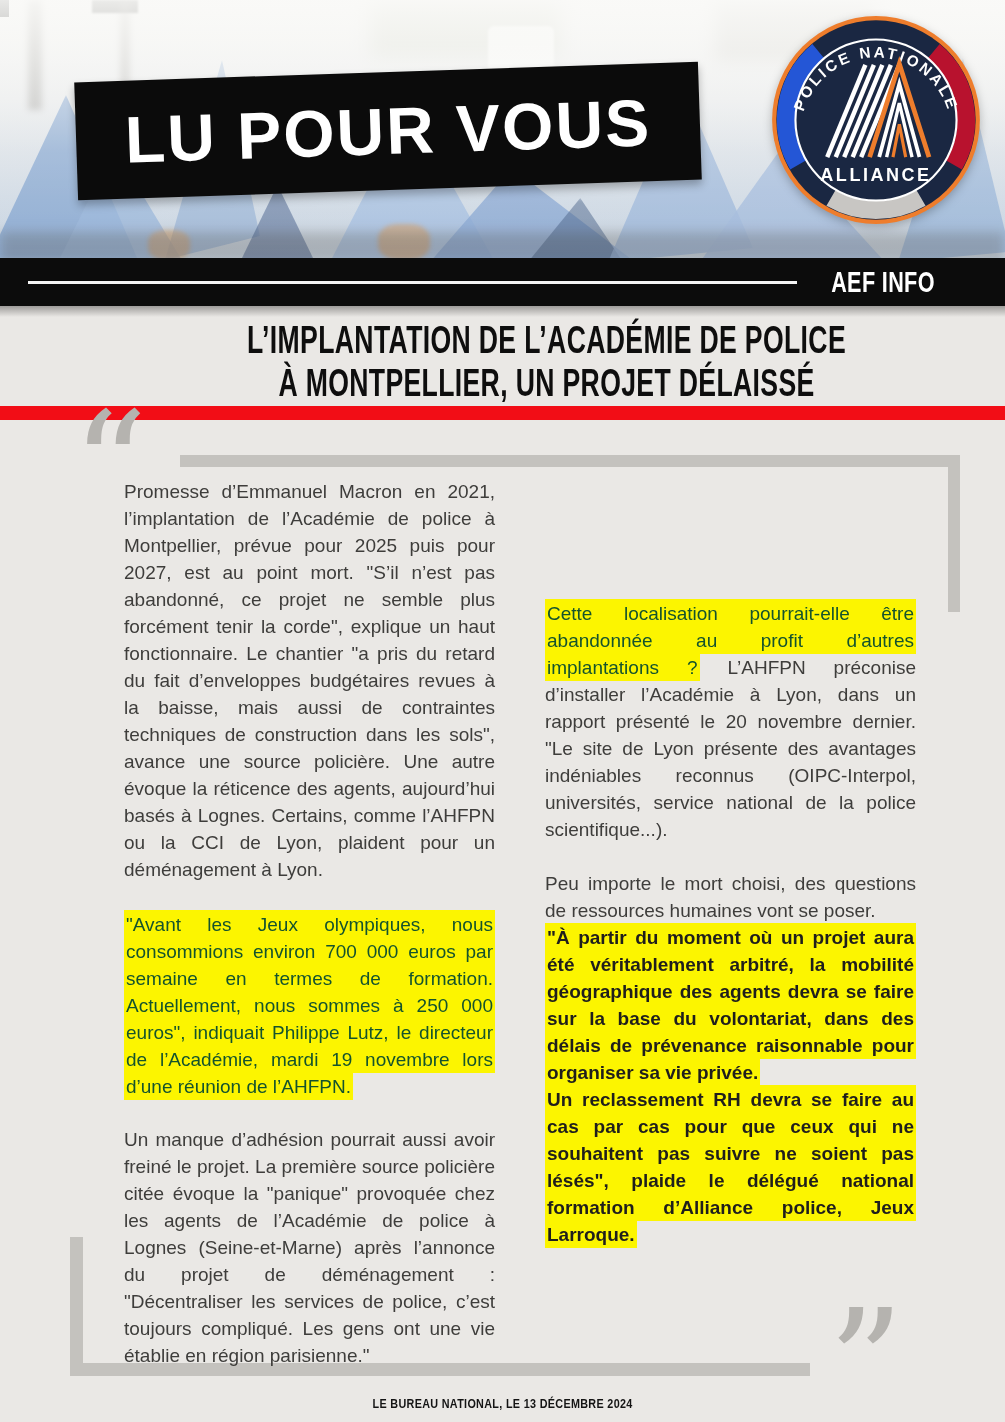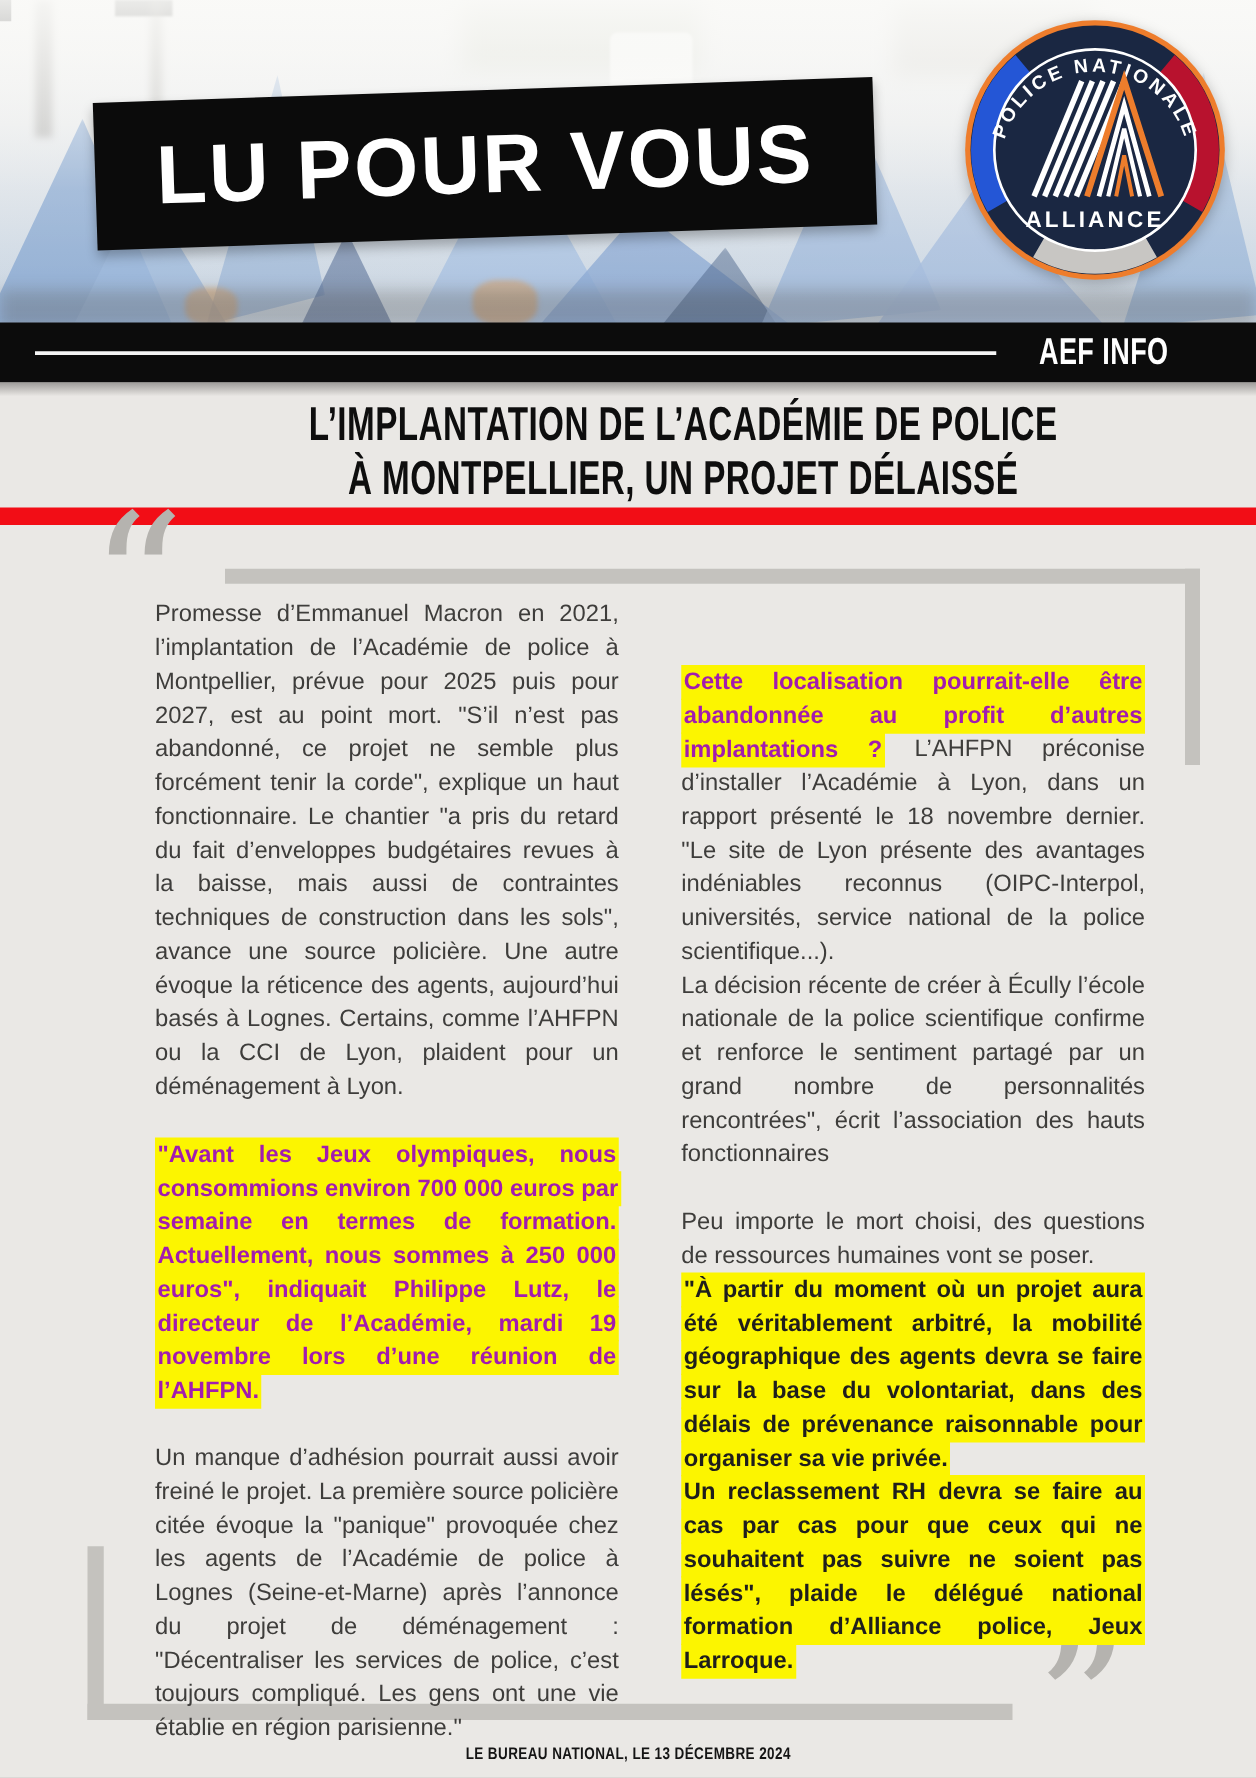--- a/index.html
+++ b/index.html
@@ -45,21 +45,21 @@
   .bracket-top{position:absolute;left:180px;top:455px;width:768px;height:145px;
                border-top:12px solid #c4c2be;border-right:12px solid #c4c2be;}
   .bracket-bottom{position:absolute;left:70px;top:1237px;width:727px;height:126px;
                border-bottom:13px solid #c4c2be;border-left:13px solid #c4c2be;}
 
   
   .columns{position:absolute;left:124px;top:478px;width:792px;display:flex;gap:50px;align-items:center;}
   .col{width:371px;}
   .para{margin:0;font-size:19px;line-height:27px;text-align:justify;color:#3e3d3b;}
   .block + .block{margin-top:27px;}
-  .hl{background:#fcf500;padding:3.5px 2px;-webkit-box-decoration-break:clone;box-decoration-break:clone;color:#a21caf;font-weight:bold;}
+  .hl{background:#fcf500;padding:3.5px 2px;-webkit-box-decoration-break:clone;box-decoration-break:clone;color:#14532d;}
   .b{font-weight:bold;color:#1f1e1c;}
 
   
   .footer{position:absolute;left:0;bottom:10px;width:1005px;text-align:center;}
   .footer span{display:inline-block;font-weight:bold;font-size:13.5px;letter-spacing:.4px;
                color:#141414;transform:scaleX(.8);white-space:nowrap;}
 </style>
 </head>
 <body>
 
@@ -147,22 +147,21 @@
         </div>
         <div class="block">
           <p class="para"><span class="hl">"Avant les Jeux olympiques, nous consommions environ 700 000 euros par semaine en termes de formation. Actuellement, nous sommes à 250 000 euros", indiquait Philippe Lutz, le directeur de l’Académie, mardi 19 novembre lors d’une réunion de l’AHFPN.</span></p>
         </div>
         <div class="block">
           <p class="para"><span>Un manque d’adhésion pourrait aussi avoir freiné le projet. La première source policière citée évoque la "panique" provoquée chez les agents de l’Académie de police à Lognes (Seine-et-Marne) après l’annonce du projet de déménagement : "Décentraliser les services de police, c’est toujours compliqué. Les gens ont une vie établie en région parisienne."</span></p>
         </div>
       </div>
     <div class="col">
         <div class="block">
-          <p class="para"><span class="hl">Cette localisation pourrait-elle être abandonnée au profit d’autres implantations ?</span><span> L’AHFPN préconise d’installer l’Académie à Lyon, dans un rapport présenté le 18 novembre dernier. "Le site de Lyon présente des avantages indéniables reconnus (OIPC-Interpol, universités, service national de la police scientifique...).</span></p>
-          <p class="para"><span>La décision récente de créer à Écully l’école nationale de la police scientifique confirme et renforce le sentiment partagé par un grand nombre de personnalités rencontrées", écrit l’association des hauts fonctionnaires</span></p>
+          <p class="para"><span class="hl">Cette localisation pourrait-elle être abandonnée au profit d’autres implantations ?</span><span> L’AHFPN préconise d’installer l’Académie à Lyon, dans un rapport présenté le 20 novembre dernier. "Le site de Lyon présente des avantages indéniables reconnus (OIPC-Interpol, universités, service national de la police scientifique...).</span></p>
         </div>
         <div class="block">
           <p class="para"><span>Peu importe le mort choisi, des questions de ressources humaines vont se poser.</span></p>
           <p class="para"><span class="hl b">"À partir du moment où un projet aura été véritablement arbitré, la mobilité géographique des agents devra se faire sur la base du volontariat, dans des délais de prévenance raisonnable pour organiser sa vie privée.</span></p>
           <p class="para"><span class="hl b">Un reclassement RH devra se faire au cas par cas pour que ceux qui ne souhaitent pas suivre ne soient pas lésés", plaide le délégué national formation d’Alliance police, Jeux Larroque.</span></p>
         </div>
       </div>
   </div>
 
   <div class="footer">

